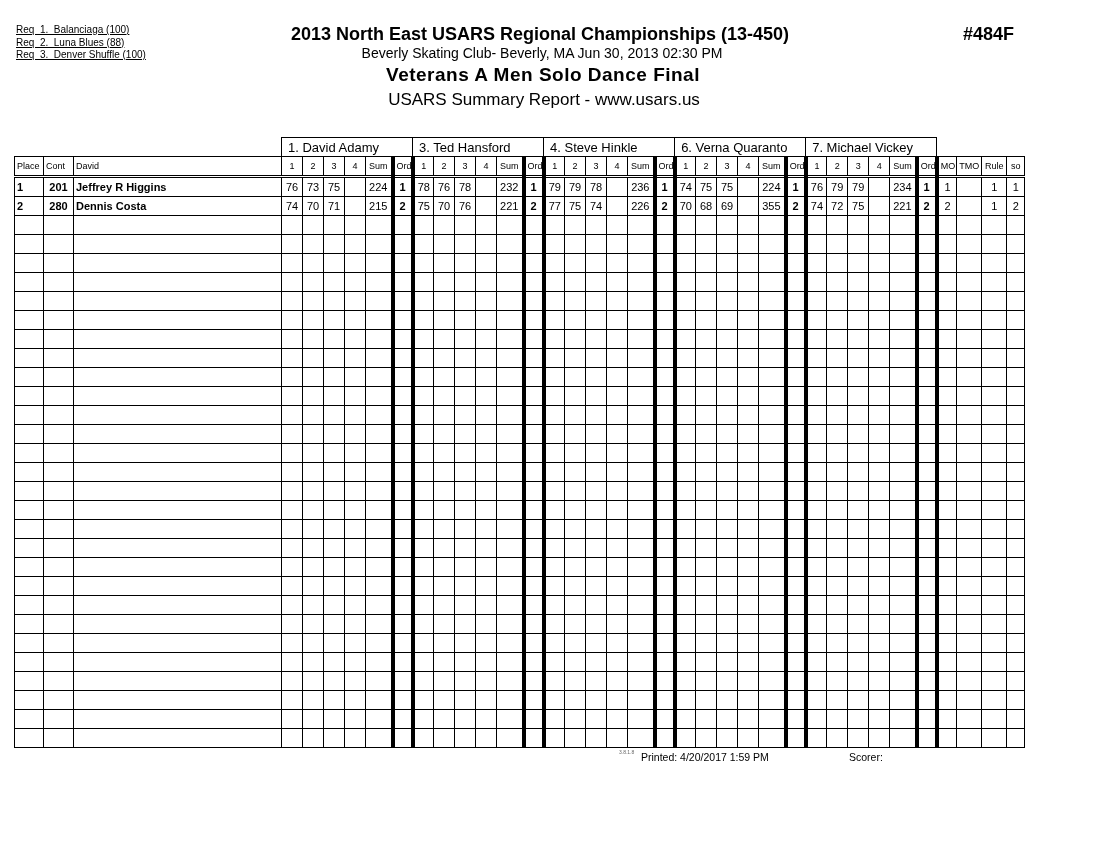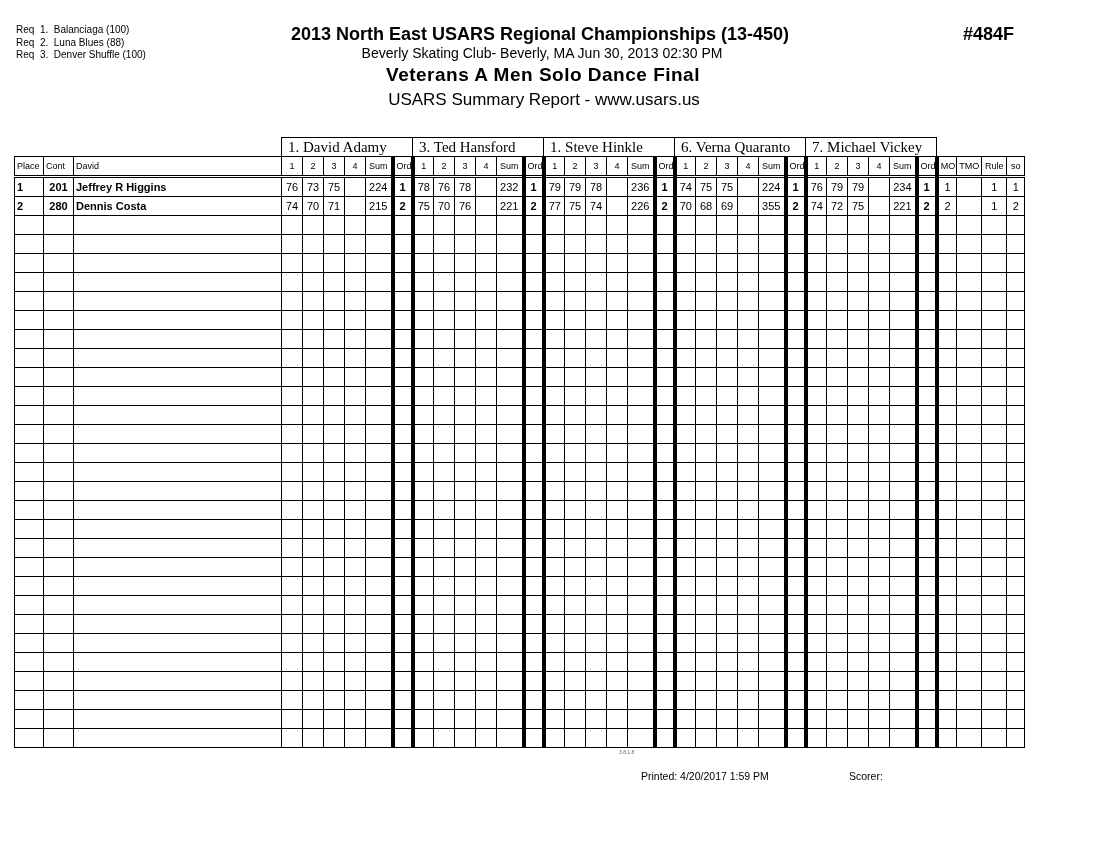--- a/index.html
+++ b/index.html
@@ -1,37 +1,37 @@
 <!DOCTYPE html>
 <html><head>
 <meta charset="utf-8">
 <style>
   html, body { margin:0; padding:0; background:#fff; }
   body { width:1100px; height:850px; position:relative; overflow:hidden; font-family:"Liberation Sans", sans-serif; color:#000; }
   .req { position:absolute; left:16px; top:24px; font-size:10px; line-height:12.5px; }
-  .req div { white-space:pre; }
+  .req div { white-space:pre;text-decoration:underline; }
   .hdr { position:absolute; left:0; width:1100px; text-align:center; white-space:nowrap; }
   .t1 { top:24px; font-size:18px; font-weight:bold; left:-10px; }
   .t2 { top:45px; font-size:14px; left:-8px; }
   .t3 { top:64px; font-size:19px; font-weight:bold; letter-spacing:0.5px; left:-7px; }
   .t4 { top:90px; font-size:17px; left:-6px; }
   .evno { position:absolute; left:963px; top:24px; font-size:18px; font-weight:bold; }
   table.grid { position:absolute; left:14px; top:137px; border-collapse:collapse; table-layout:fixed; font-size:10px; }
   table.grid td { border:1px solid #000; padding:0 2px; height:18px; white-space:nowrap; overflow:hidden; }
   table.grid tr.jrow td { height:18px; }
   table.grid tr.jrow td.blank { border:none; }
-  table.grid td.judge { font-size:15px; padding-left:6px; border-bottom:none;font-family:Liberation Serif, serif; }
+  table.grid td.judge { font-size:13px; padding-left:6px; border-bottom:none; }
   table.grid tr.colhdr td { font-size:9px; height:18px; border-bottom:3px double #000; }
   table.grid td.c { text-align:center; }
   table.grid td.r { text-align:center; }
   table.grid td.b { font-weight:bold; }
   table.grid td.big { font-size:12px; font-weight:bold; }
   table.grid td.thickL { border-left:4px solid #000; }
   table.grid tr.data td { font-size:11px; }
-  .footer { position:absolute; top:770px; font-size:10.5px; white-space:nowrap; }
+  .footer { position:absolute; top:751px; font-size:10.5px; white-space:nowrap; }
   .ver { position:absolute; left:619px; top:749px; font-size:5px; color:#666; }
 </style>
 </head>
 <body>
 
 <div class="req">
   <div>Req  1.  Balanciaga (100)</div>
   <div>Req  2.  Luna Blues (88)</div>
   <div>Req  3.  Denver Shuffle (100)</div>
 </div>
@@ -80,21 +80,21 @@
       <col style="width: 20px;">
       <col style="width: 25px;">
       <col style="width: 25px;">
       <col style="width: 18px;">
     </colgroup>
   <tbody id="tbody">
       <tr class="jrow">
         <td class="blank" colspan="3"></td>
         <td class="judge" colspan="6">1.  David Adamy</td>
         <td class="judge" colspan="6">3.  Ted Hansford</td>
-        <td class="judge" colspan="6">1.  Steve Hinkle</td>
+        <td class="judge" colspan="6">4.  Steve Hinkle</td>
         <td class="judge" colspan="6">6.  Verna Quaranto</td>
         <td class="judge" colspan="6">7.  Michael Vickey</td>
         <td class="blank" colspan="4"></td>
       </tr>
       <tr class="colhdr">
         <td>Place</td>
         <td>Cont</td>
         <td>David</td>
         <td class="c">1</td>
         <td class="c">2</td>

